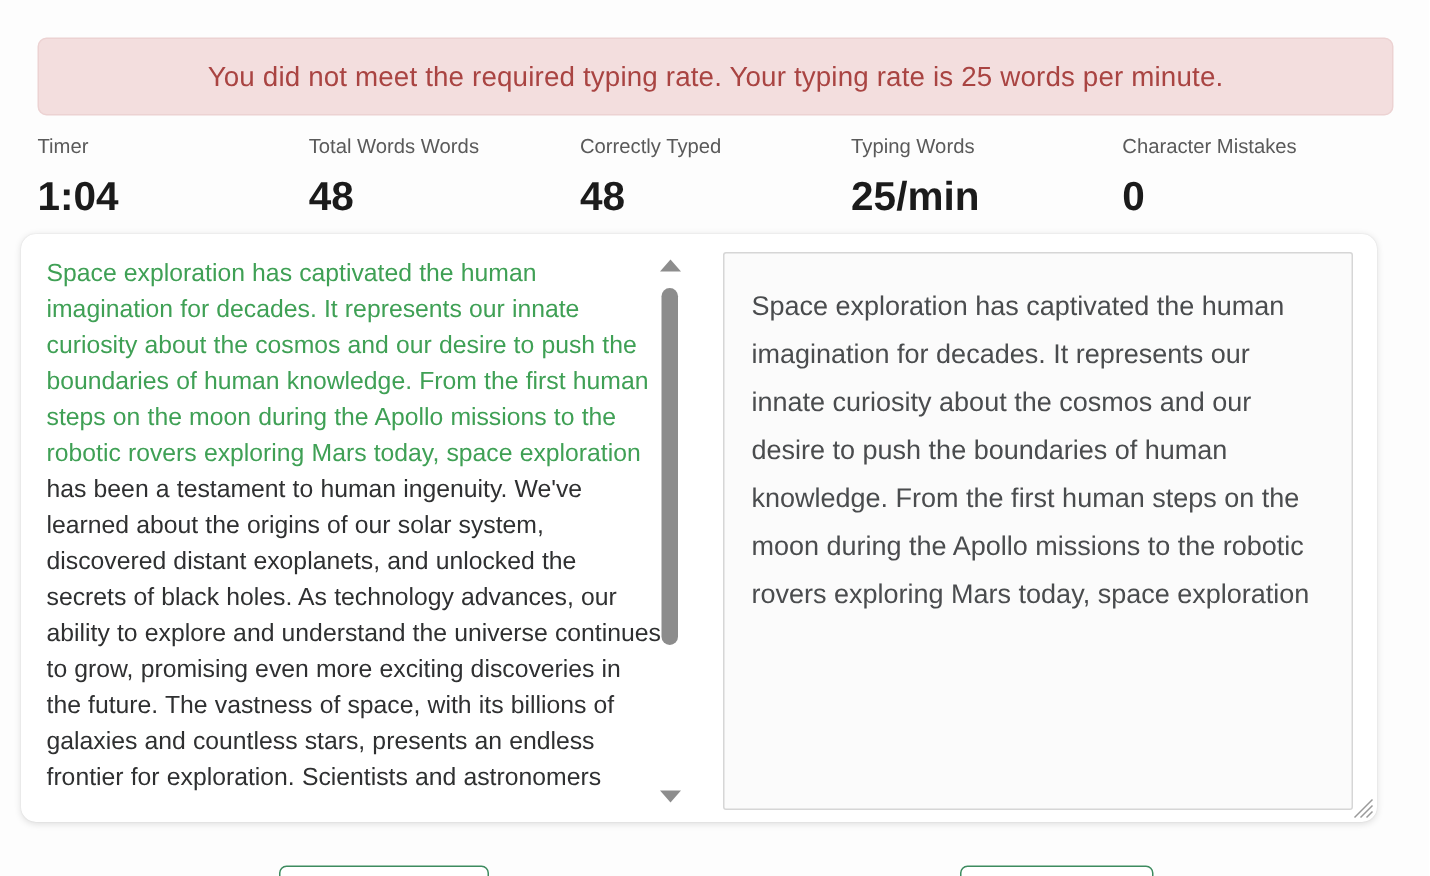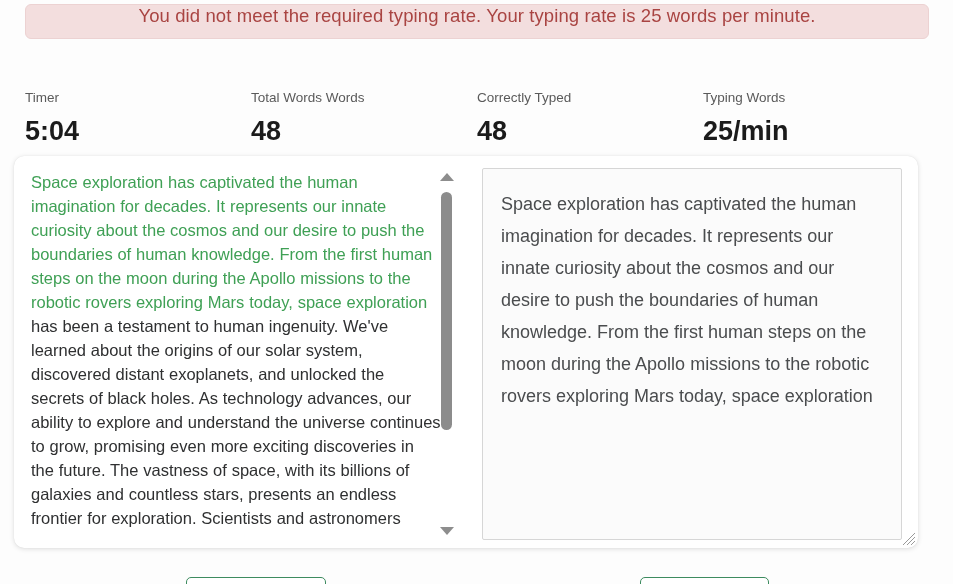--- a/index.html
+++ b/index.html
@@ -13,26 +13,27 @@
   .page {
     position: relative;
     width: 953px; height: 584px;
     background: #fdfdfd;
     overflow: hidden;
   }
 
   
   .alert {
     position: absolute;
-    left: 25px; top: 4px;
-    width: 904px; height: 35px;
+    left: 25px; top: 25px;
+    width: 904px; height: 52px;
     background: #f3dede;
     border: 1px solid #ecd2d2;
     border-radius: 6px;
     display: flex;
+    align-items: center;
     justify-content: center;
   }
   .alert-text {
     color: #a94442;
     font-size: 18.5px;
     letter-spacing: 0.1px;
     white-space: nowrap;
   }
 
   
@@ -171,33 +172,37 @@
 
 <div class="page">
 
   <div class="alert">
     <span class="alert-text">You did not meet the required typing rate. Your typing rate is 25 words per minute.</span>
   </div>
 
   <div class="stats">
     <div class="stat">
       <span class="stat-label">Timer</span>
-      <span class="stat-value">5:04</span>
+      <span class="stat-value">1:04</span>
     </div>
     <div class="stat">
       <span class="stat-label">Total Words Words</span>
       <span class="stat-value">48</span>
     </div>
     <div class="stat">
       <span class="stat-label">Correctly Typed</span>
       <span class="stat-value">48</span>
     </div>
     <div class="stat">
       <span class="stat-label">Typing Words</span>
       <span class="stat-value">25/min</span>
+    </div>
+    <div class="stat">
+      <span class="stat-label">Character Mistakes</span>
+      <span class="stat-value">0</span>
     </div>
   </div>
 
   <div class="card">
 
     <div class="source-pane">
       <div class="source-text"><span class="typed">Space exploration has captivated the human imagination for decades. It represents our innate curiosity about the cosmos and our desire to push the boundaries of human knowledge. From the first human steps on the moon during the Apollo missions to the robotic rovers exploring Mars today, space exploration</span><span> has been a testament to human ingenuity. We've learned about the origins of our solar system, discovered distant exoplanets, and unlocked the secrets of black holes. As technology advances, our ability to explore and understand the universe continues to grow, promising even more exciting discoveries in the future. The vastness of space, with its billions of galaxies and countless stars, presents an endless frontier for exploration. Scientists and astronomers</span></div>
     </div>
 
     <div class="scrollbar">

